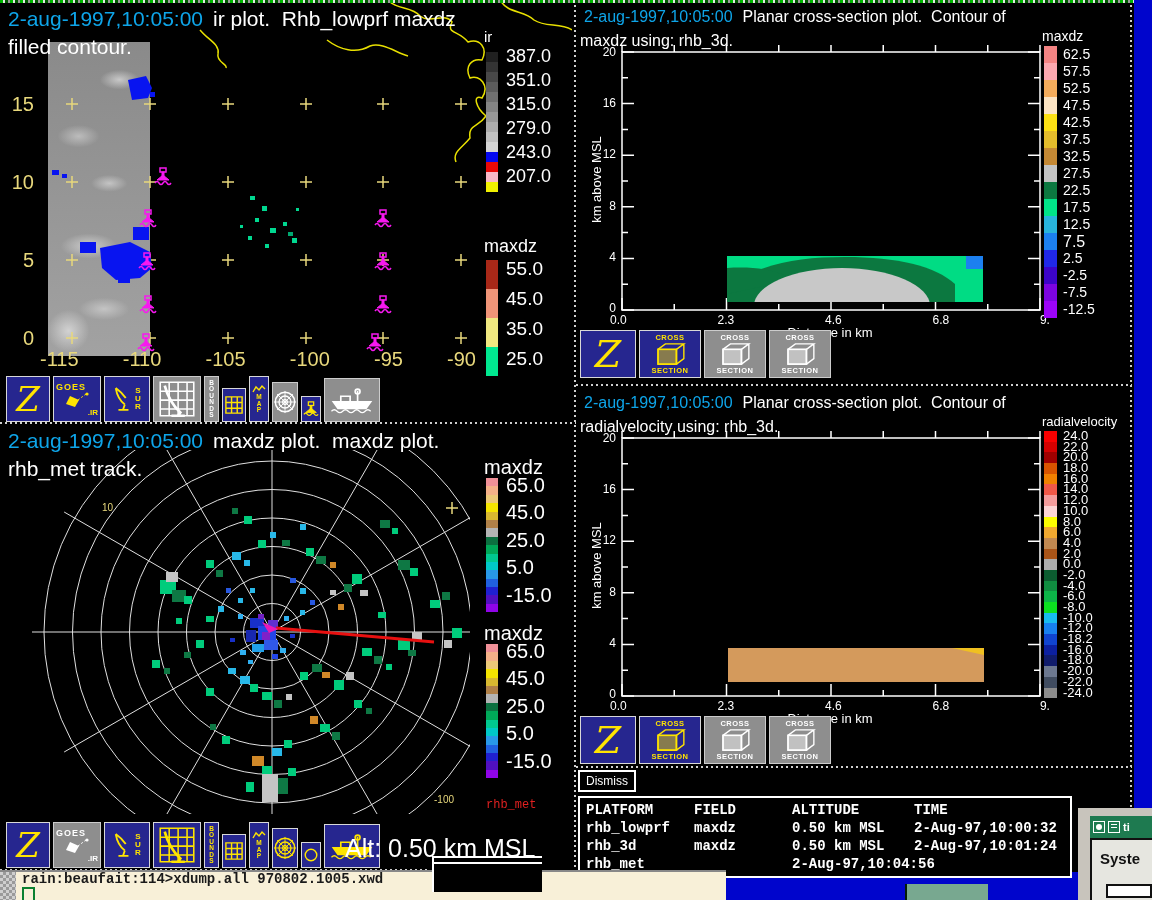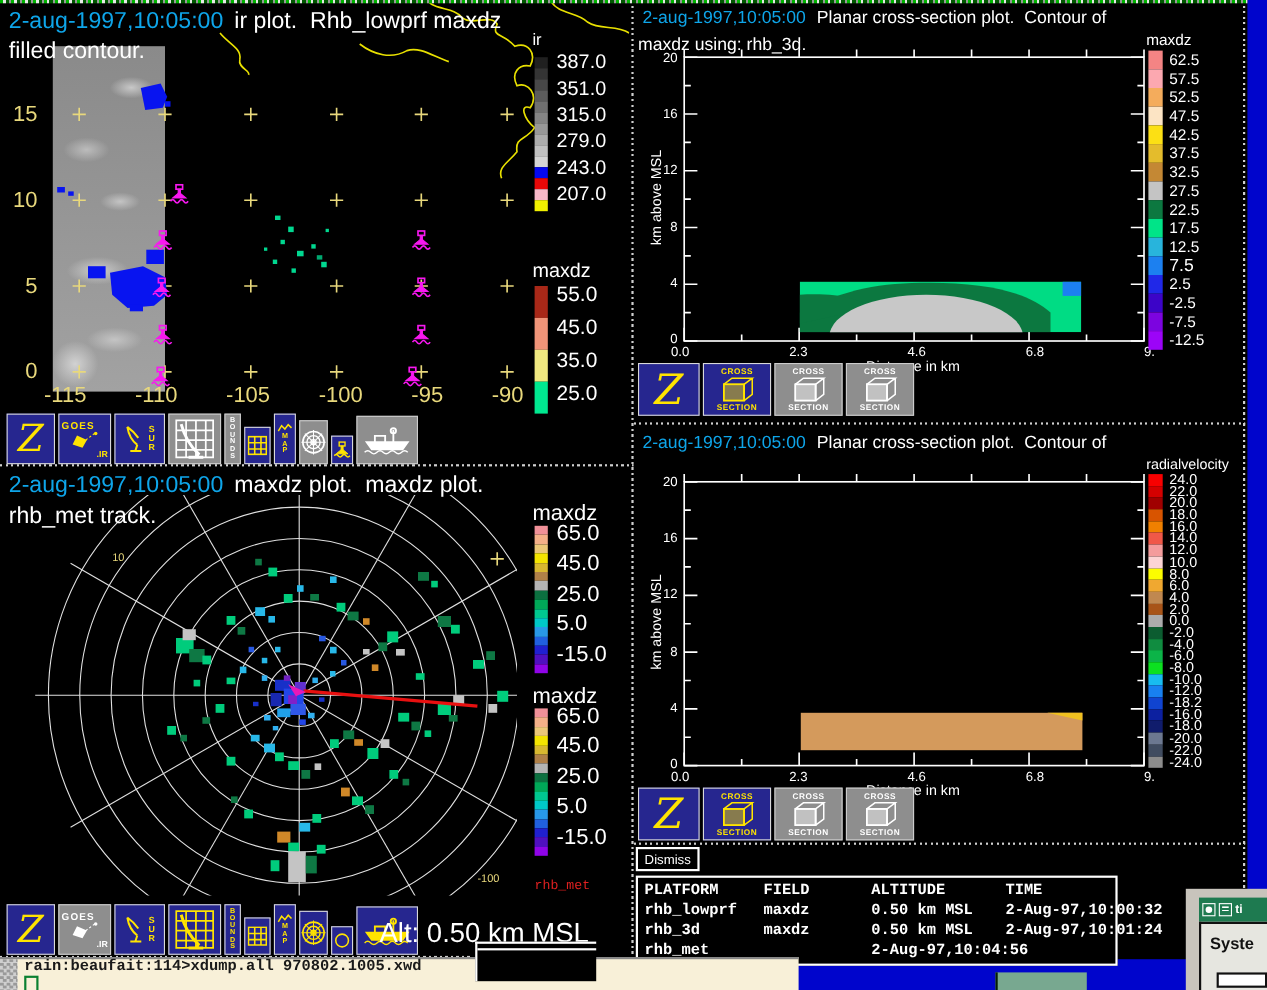--- a/index.html
+++ b/index.html
@@ -39,21 +39,21 @@
   .btn.gray{background:#8E8E8E;color:#FFFFFF;border-color:#CCC;}
   .g-zebra{font-family:"DejaVu Serif",serif;font-style:italic;font-size:34px;line-height:34px;}
   .btn-lg .g-zebra{font-size:38px;line-height:38px;}
   .g-goes{font-size:9px;font-weight:bold;letter-spacing:1px;align-self:flex-start;margin-left:2px;}
   .g-ir{font-size:8px;font-weight:bold;align-self:flex-end;margin-right:2px;}
   .g-row{display:flex;align-items:center;gap:2px;}
   .g-vtext{font-size:8px;font-weight:bold;line-height:8px;text-align:center;}
   .g-vtext.tiny{font-size:6.5px;line-height:6.5px;}
   .g-cubetext{font-size:7.5px;font-weight:bold;line-height:9px;letter-spacing:0.5px;}
   .mono{font-family:"Liberation Mono",monospace;}
-  #status-window{position:absolute;left:578px;top:796px;width:438px;height:82px;background:#000;
+  #status-window{position:absolute;left:578px;top:796px;width:494px;height:82px;background:#000;
       border:2px solid #FFF;box-sizing:border-box;z-index:10;color:#FFF;
       font-family:"Liberation Mono",monospace;font-size:14px;font-weight:bold;padding:3px 6px;}
   .strow{display:grid;grid-template-columns:108px 98px 122px 1fr;line-height:18px;white-space:nowrap;}
   #dismiss-btn{position:absolute;left:578px;top:770px;z-index:10;background:#000;color:#FFF;
       border:2px solid #FFF;font-size:12px;padding:2px 6px;z-index:10;}
   #terminal{position:absolute;left:0;top:870px;width:726px;height:30px;background:#F8F0D8;z-index:10;
       border-top:2px solid #888;box-sizing:border-box;display:flex;}
   #term-scroll{width:16px;height:100%;background:repeating-conic-gradient(#9A9A9A 0 25%,#CFCFCF 0 50%) 0 0/6px 6px;}
   #term-body{position:relative;flex:1;color:#1A1A1A;font-family:"Liberation Mono",monospace;
       font-size:14px;font-weight:bold;line-height:14px;padding:0 0 0 6px;}
@@ -630,20 +630,21 @@
             <rect x="4" y="8" width="20" height="16" fill="currentColor" fill-opacity="0.45"></rect>
             <rect x="4" y="8" width="20" height="16"></rect>
             <path d="M4,8 L12,2 L32,2 L24,8 M32,2 L32,18 L24,24 M24,8 L24,24"></path>
           </g>
         </svg>
         <span class="g-cubetext">SECTION</span>
       </div>
     </div>
 
   <div class="ptitle sm-title" style="left:584px;top:390px"><span class="ts">2-aug-1997,10:05:00</span><span class="trest">Planar cross-section plot.  Contour of</span></div>
+  <div class="ptitle sm-title" style="left:580px;top:414px">radialvelocity using: rhb_3d.</div>
   <div class="lyr vticks" style="left:588px;top:431px;width:28px;height:270px;color:#FFF;font-size:12px">
       <span>20</span>
       <span>16</span>
       <span>12</span>
       <span>8</span>
       <span>4</span>
       <span>0</span>
     </div>
   <div class="axlbl rot" style="left:496px;top:558px;width:200px">km above MSL</div>
   <div class="lyr hticks" style="left:610px;top:699px;width:440px;color:#FFF;font-size:12px">

